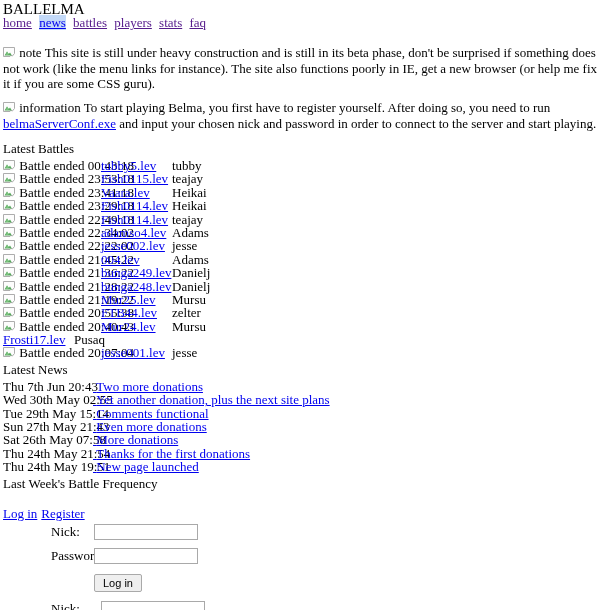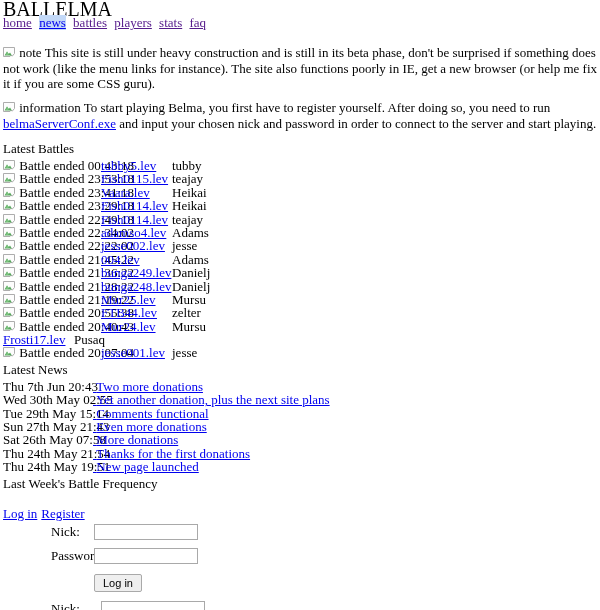--- a/index.html
+++ b/index.html
@@ -4,21 +4,21 @@
 <style>
   html,body{margin:0;padding:0;background:#fff;}
   body{
     width:600px;height:610px;overflow:hidden;
     font-family:"Liberation Serif", serif;
     font-size:13px;color:#000;
     padding:2px 0 0 3px;box-sizing:border-box;
   }
   a{color:#0000EE;text-decoration:underline;cursor:pointer;}
   a.visited{color:#551A8B;}
-  .page-title{font-size:20px;line-height:14px;}
+  .page-title{font-size:15px;line-height:14px;}
   .nav{line-height:13px;margin-bottom:16px;}
   .nav a{margin-right:4px;}
   .nav a.current{color:#0000EE;background:#c3d9f8;}
   .notice{margin:9px 0 0 0;line-height:15px;width:594px;}
   .bimg{display:inline-block;vertical-align:-1px;margin-right:1px;}
   .section-h{margin:11px 0 2px 0;line-height:14px;}
   .section-h2{margin:4px 0 2px 0;line-height:14px;}
   .rows .trow{height:13.4px;white-space:nowrap;display:flex;align-items:baseline;}
   .c-desc{display:inline-block;width:98px;}
   .c-lev{display:inline-block;width:71px;}

